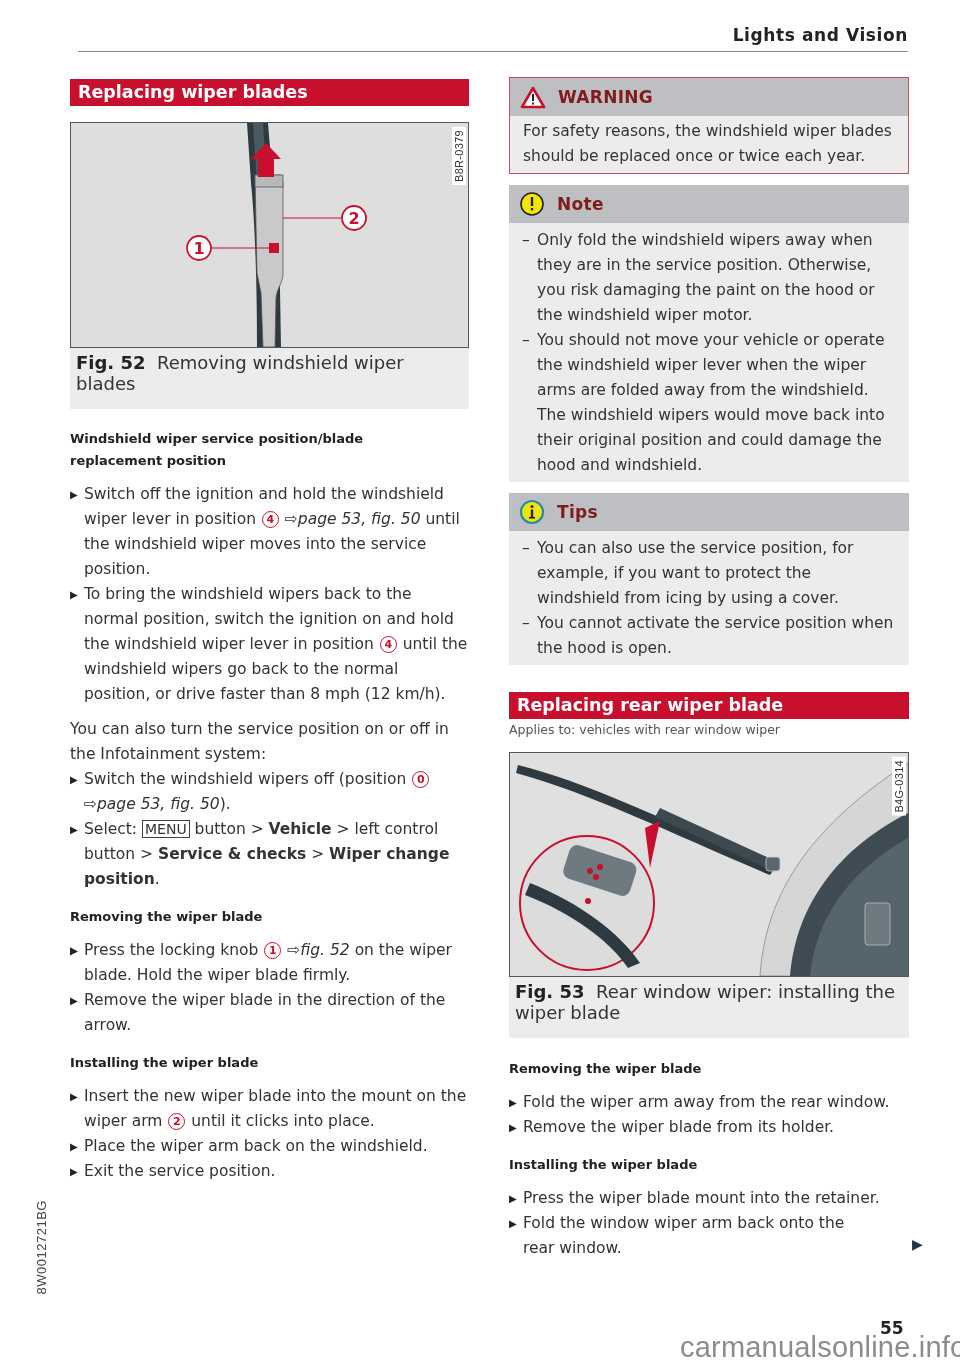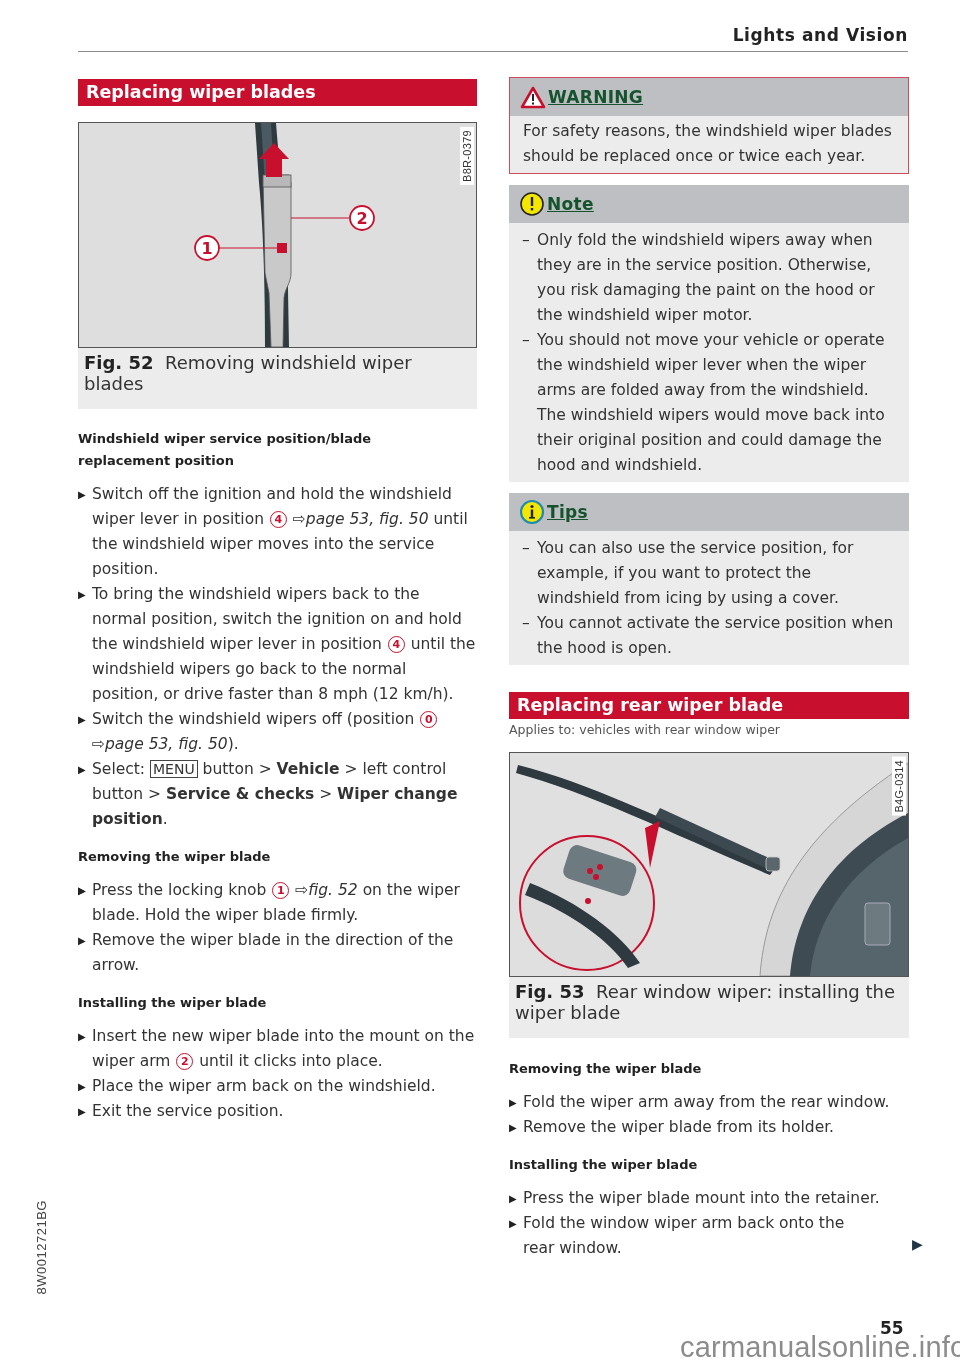--- a/index.html
+++ b/index.html
@@ -7,21 +7,21 @@
     width: 960px; height: 1363px; position: relative; background: #ffffff;
     font-family: "DejaVu Sans", sans-serif; color: #2b2b2b; overflow: hidden;
   }
   .page-header-title {
     position: absolute; right: 52px; top: 25px; font-size: 17px; font-weight: bold;
     letter-spacing: 0.6px; color: #222;
   }
   .header-rule { position: absolute; left: 78px; right: 52px; top: 51px; height: 1px; background: #8a8a8a; }
 
   .col { position: absolute; top: 0; }
-  .col-left { left: 78px; width: 399px; }
+  .col-left { left: 70px; width: 399px; }
   .col-right { left: 509px; width: 400px; }
 
   .section-bar {
     background: #c8102e; color: #fff; font-weight: bold; font-size: 17.5px;
     padding: 3px 8px 4px 8px; height: 20px; line-height: 20px;
   }
 
   .figure { position: relative; border: 1px solid #555; background: #dcdcdc; overflow: hidden; }
   .fig-code {
     position: absolute; right: 2px; top: 4px; background: #fff; color: #333;
@@ -38,21 +38,21 @@
   .ref { font-style: italic; }
   .circ {
     display: inline-block; width: 15px; height: 15px; line-height: 15px; border: 1.5px solid #c8102e;
     border-radius: 50%; text-align: center; font-size: 11px; font-weight: bold; color: #c8102e;
     vertical-align: 1px; margin: 0 1px;
   }
   .kbd { border: 1px solid #444; padding: 0 2px; font-size: 14px; margin-top: 39px; }
 
   .box-warning { border: 1.5px solid #d24a5d; background: #ececec; }
   .box-head { background: #bdbfc2; height: 38px; display: flex; align-items: center; padding-left: 10px; }
-  .box-head .ttl { font-weight: bold; font-size: 17px; color: #14532d; margin-left: 2px; letter-spacing: 0.3px; text-decoration: underline; }
+  .box-head .ttl { font-weight: bold; font-size: 17px; color: #7f1d1d; margin-left: 12px; letter-spacing: 0.3px; }
   .box-body { padding: 3px 12px 4px 13px; font-size: 15.5px; line-height: 25px; color: #333; }
   .box-plain { background: #ececec; }
   .dash-item { position: relative; padding-left: 15px; }
   .dash-item .dash { position: absolute; left: 0; top: 0; }
 
   .applies { font-size: 12.5px; color: #555; margin-top: 3px; }
   .next-arrow { position: absolute; left: 912px; top: 1236px; color: #1f3447; font-size: 14px; }
   .page-number { position: absolute; left: 880px; top: 1318px; font-weight: bold; font-size: 17px; color: #222; }
   .doc-code {
     position: absolute; left: 34px; top: 1200px; writing-mode: vertical-rl; transform: rotate(180deg);
@@ -111,20 +111,21 @@
       <span class="circ">4</span>
       <span><span>⇨</span><span class="ref">page 53, fig. 50</span></span>
       <span>until the windshield wiper moves into the service position.</span>
     </div>
     <div class="step">
       <span class="tri">▶</span>
       <span>To bring the windshield wipers back to the normal position, switch the ignition on and hold the windshield wiper lever in position</span>
       <span class="circ">4</span>
       <span>until the windshield wipers go back to the normal position, or drive faster than 8 mph (12 km/h).</span>
     </div>
+    <div style="margin-top:10px;">You can also turn the service position on or off in the Infotainment system:</div>
     <div class="step">
       <span class="tri">▶</span>
       <span>Switch the windshield wipers off (position</span>
       <span class="circ">0</span><br>
       <span><span>⇨</span><span class="ref">page 53, fig. 50</span></span><span>).</span>
     </div>
     <div class="step">
       <span class="tri">▶</span>
       <span>Select:</span>
       <span class="kbd">MENU</span>

